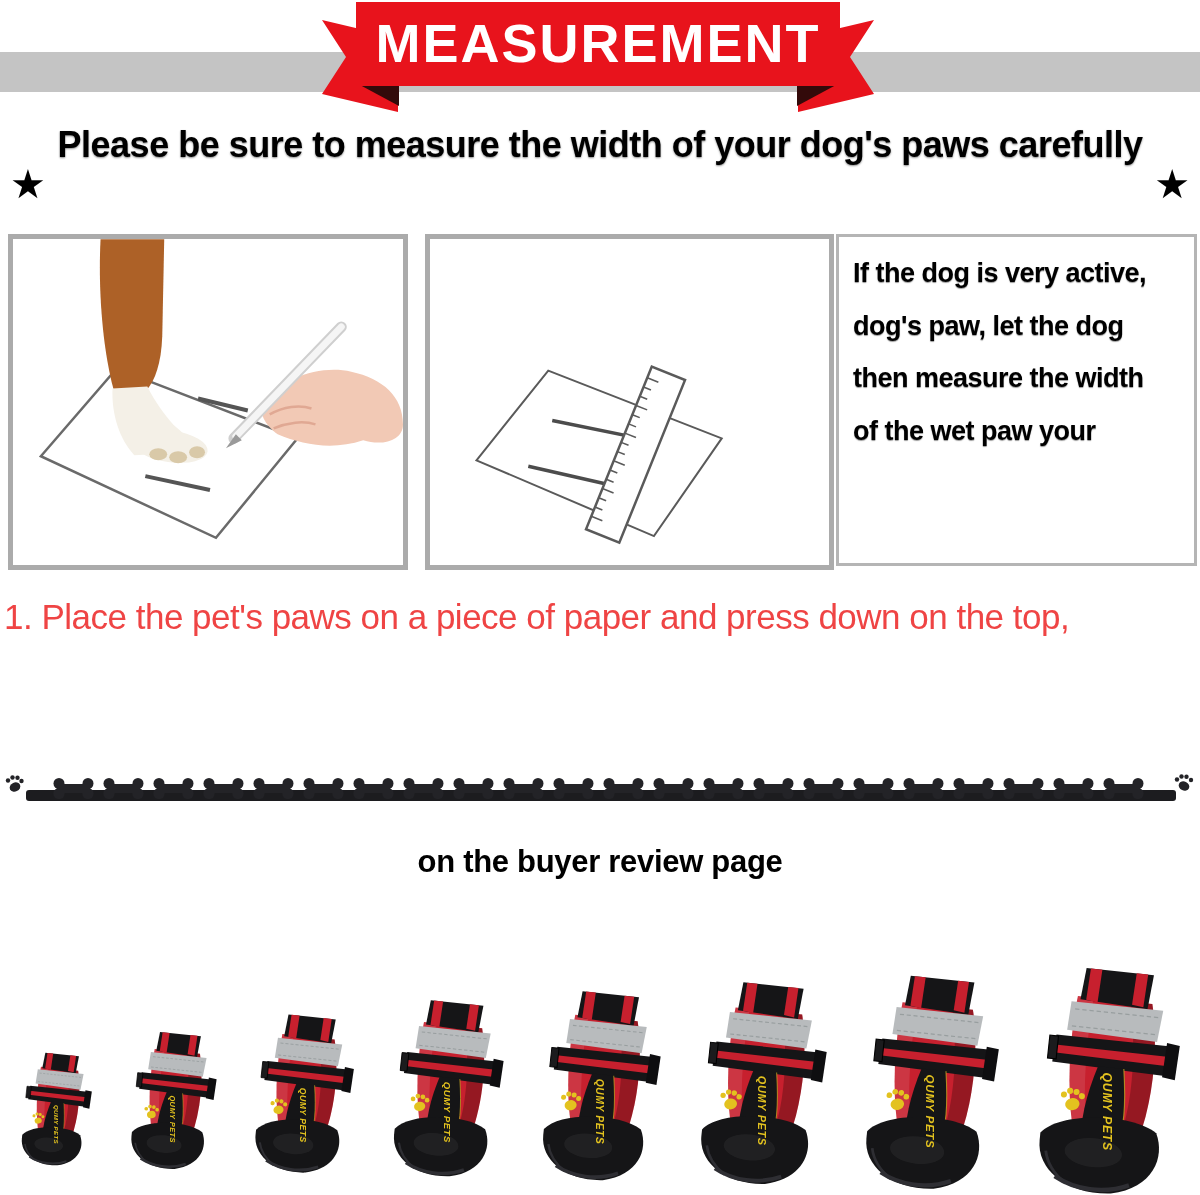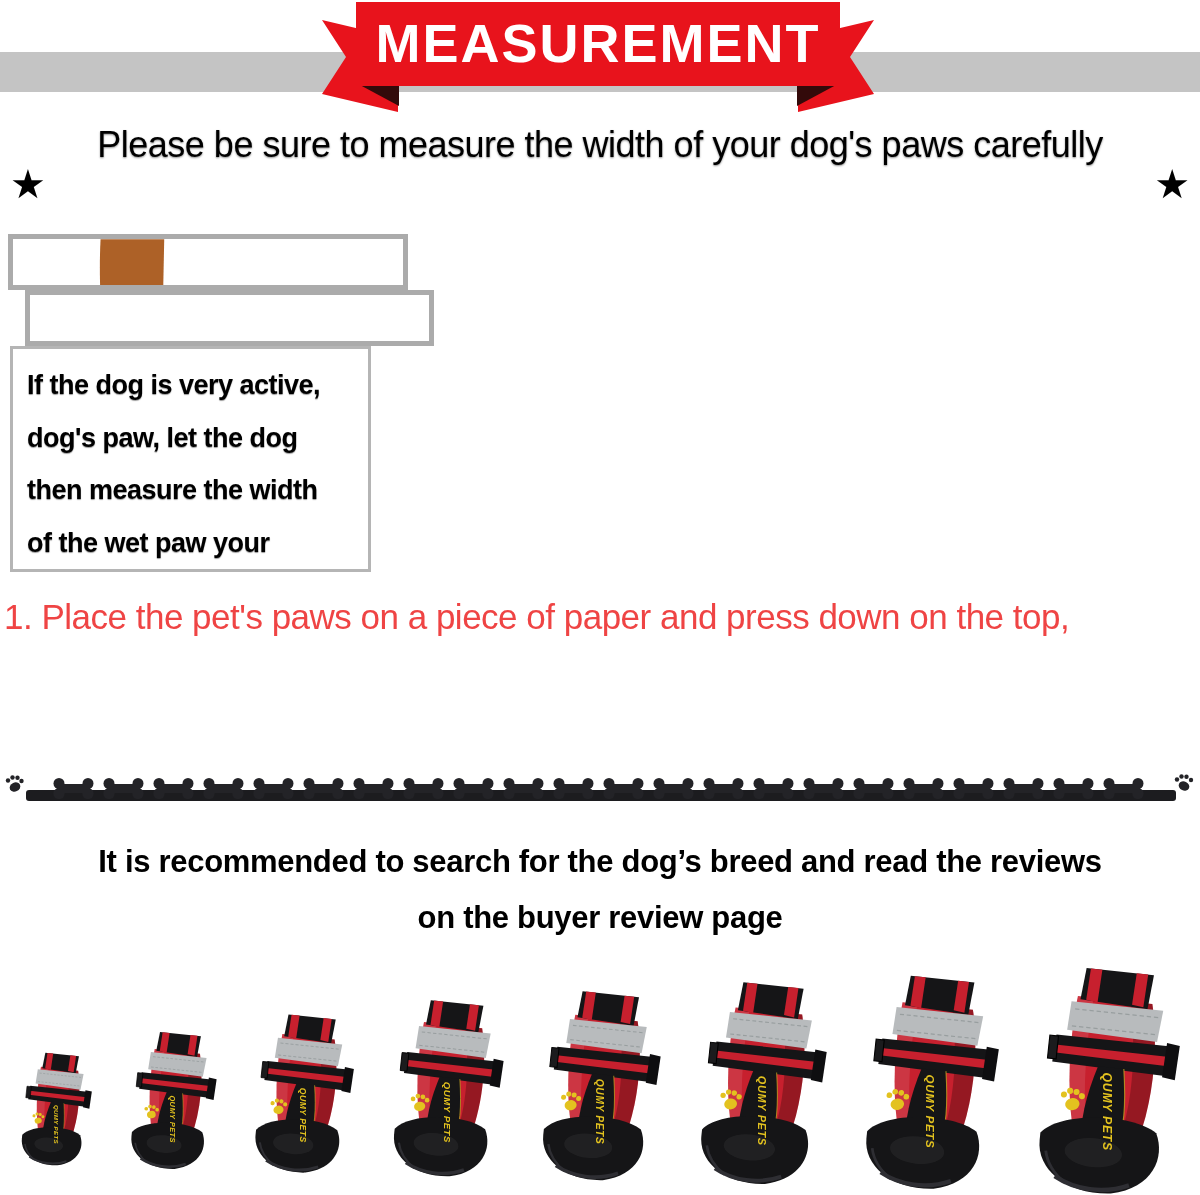--- a/index.html
+++ b/index.html
@@ -12,27 +12,27 @@
   body{
     width:1200px;height:1195px;overflow:hidden;position:relative;
     font-family:"Liberation Sans",sans-serif;color:var(--ink);
   }
   
   .banner{width:1200px;height:116px;display:block;}
   .banner-title{font-family:"Liberation Sans",sans-serif;font-weight:bold;font-size:54px;letter-spacing:2px;}
   
   .headline{position:relative;text-align:center;padding-top:4px;height:106px;}
   .headline .hl{
-    font-weight:normal;font-size:36px;line-height:50px;letter-spacing:-0.5px;color:#000;
+    font-weight:bold;font-size:36px;line-height:50px;letter-spacing:-0.5px;color:#000;
     text-shadow:0 1px 2px rgba(0,0,0,.45);
   }
   .star{position:absolute;font-size:40px;color:#000;top:48px;line-height:40px;}
   .star.left{left:10px;} .star.right{right:10px;}
   
-  .boxes{display:flex;align-items:flex-start;margin-top:12px;padding-left:8px;height:338px;flex-direction:column;}
+  .boxes{display:flex;align-items:flex-start;margin-top:12px;padding-left:8px;height:338px;}
   .figbox{background:#fff;border:5px solid #ababab;height:336px;overflow:hidden;}
   .figbox.one{width:400px;}
   .figbox.two{width:409px;margin-left:17px;}
   .tipbox{
     width:361px;margin-left:2px;border:3px solid #b5b5b5;height:332px;
     padding:10px 10px 0 14px;
   }
   .tipbox .tline{
     font-weight:bold;font-size:27px;line-height:52.5px;letter-spacing:-0.5px;color:#000;
     text-shadow:0 1px 1px rgba(0,0,0,.4);white-space:nowrap;
@@ -174,21 +174,20 @@
   <g fill="#232327">
     <ellipse cx="1184" cy="12" rx="5.5" ry="4.5" transform="rotate(25 1184 12)"></ellipse>
     <circle cx="1177" cy="5.5" r="2.2"></circle>
       <circle cx="1181.5" cy="2.5" r="2.2"></circle>
       <circle cx="1186.5" cy="2.8" r="2.2"></circle>
       <circle cx="1191" cy="6" r="2.2"></circle>
   </g>
 </svg>
 
 <div class="recommend">
-  <div class="rline">It is recommended to search for the dog’s breed and read the reviews</div>
   <div class="rline">on the buyer review page</div>
 </div>
 
 <div class="boots-row">
     <svg class="boot boot-1" viewBox="0 0 100 160" xmlns="http://www.w3.org/2000/svg" preserveAspectRatio="xMidYMax meet">
     <g transform="rotate(6 50 80)">
 
       <path d="M23,23 C20,55 22,92 31,122 L75,118 C83,88 82,50 75,23 Z" style="fill:var(--boot_red)"></path>
       <path d="M60,24 C68,60 68,96 62,119 L75,118 C83,88 82,50 75,23 Z" fill="rgba(0,0,0,0.25)"></path>
       <path d="M23,23 C20,55 22,92 31,122 L40,121 C33,92 32,55 34,23 Z" fill="rgba(255,255,255,0.10)"></path>

